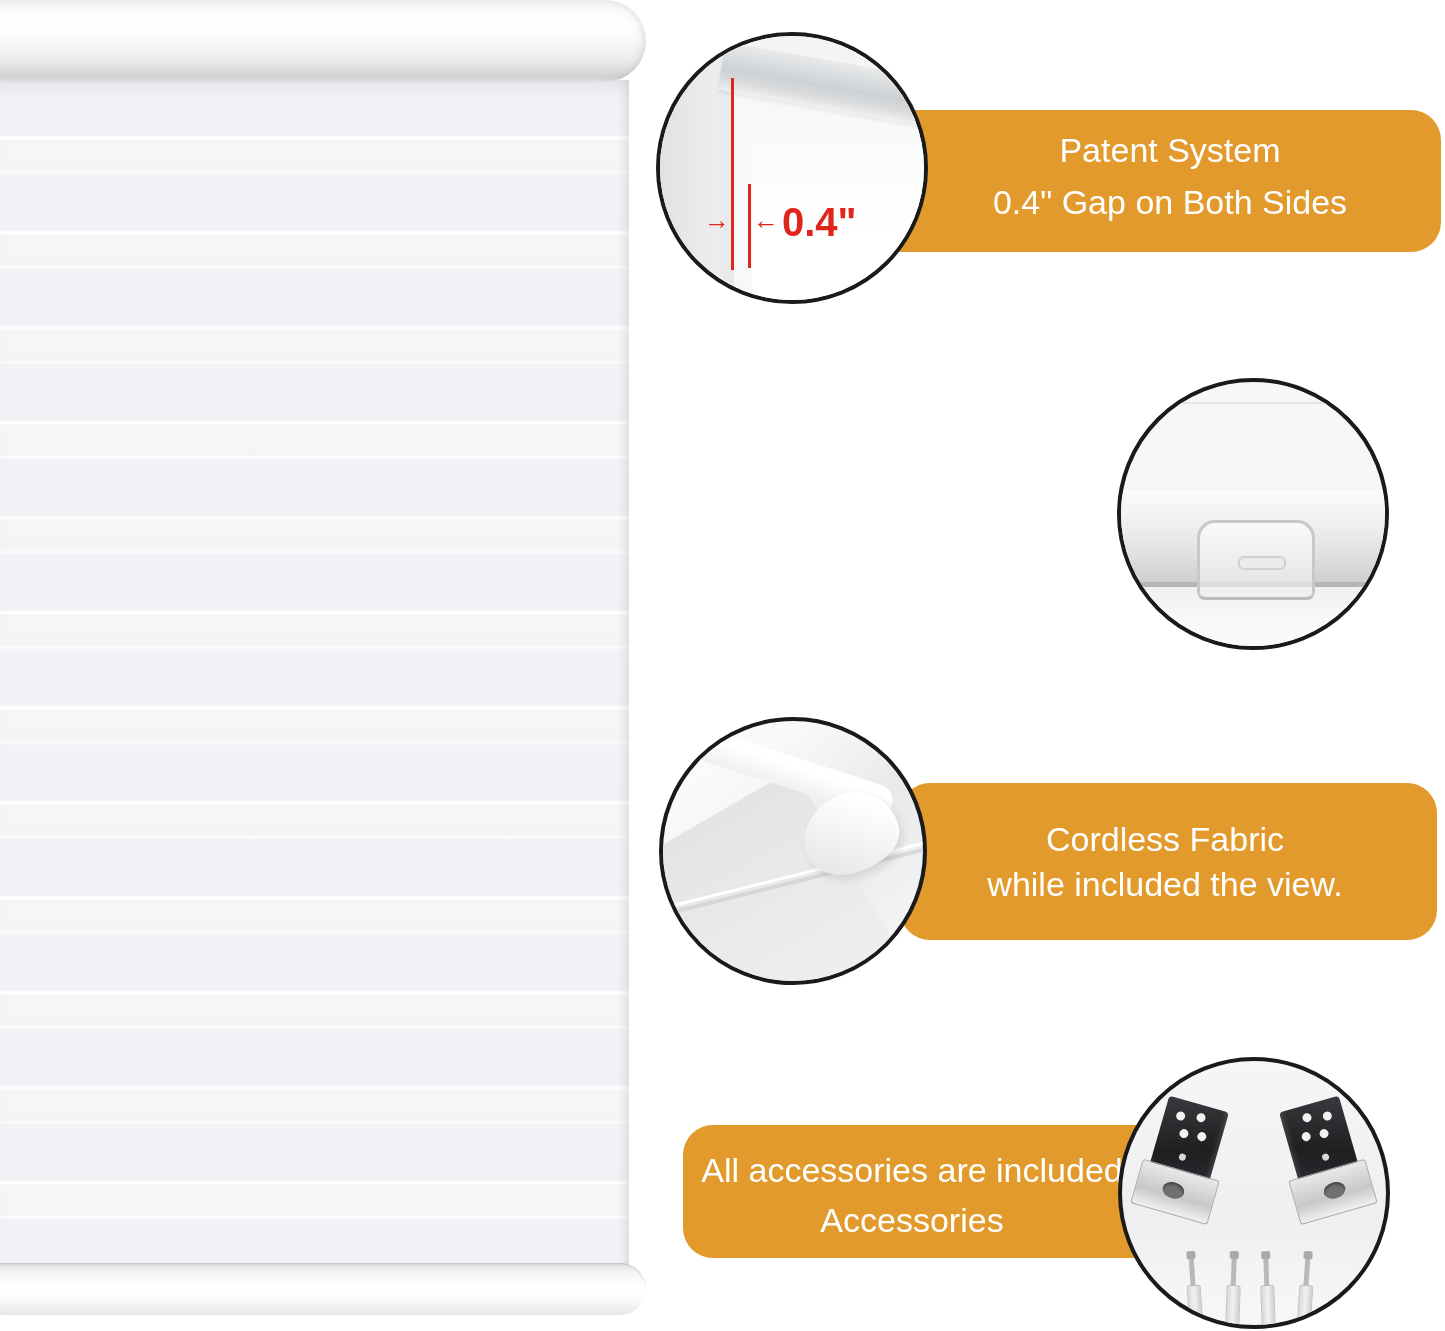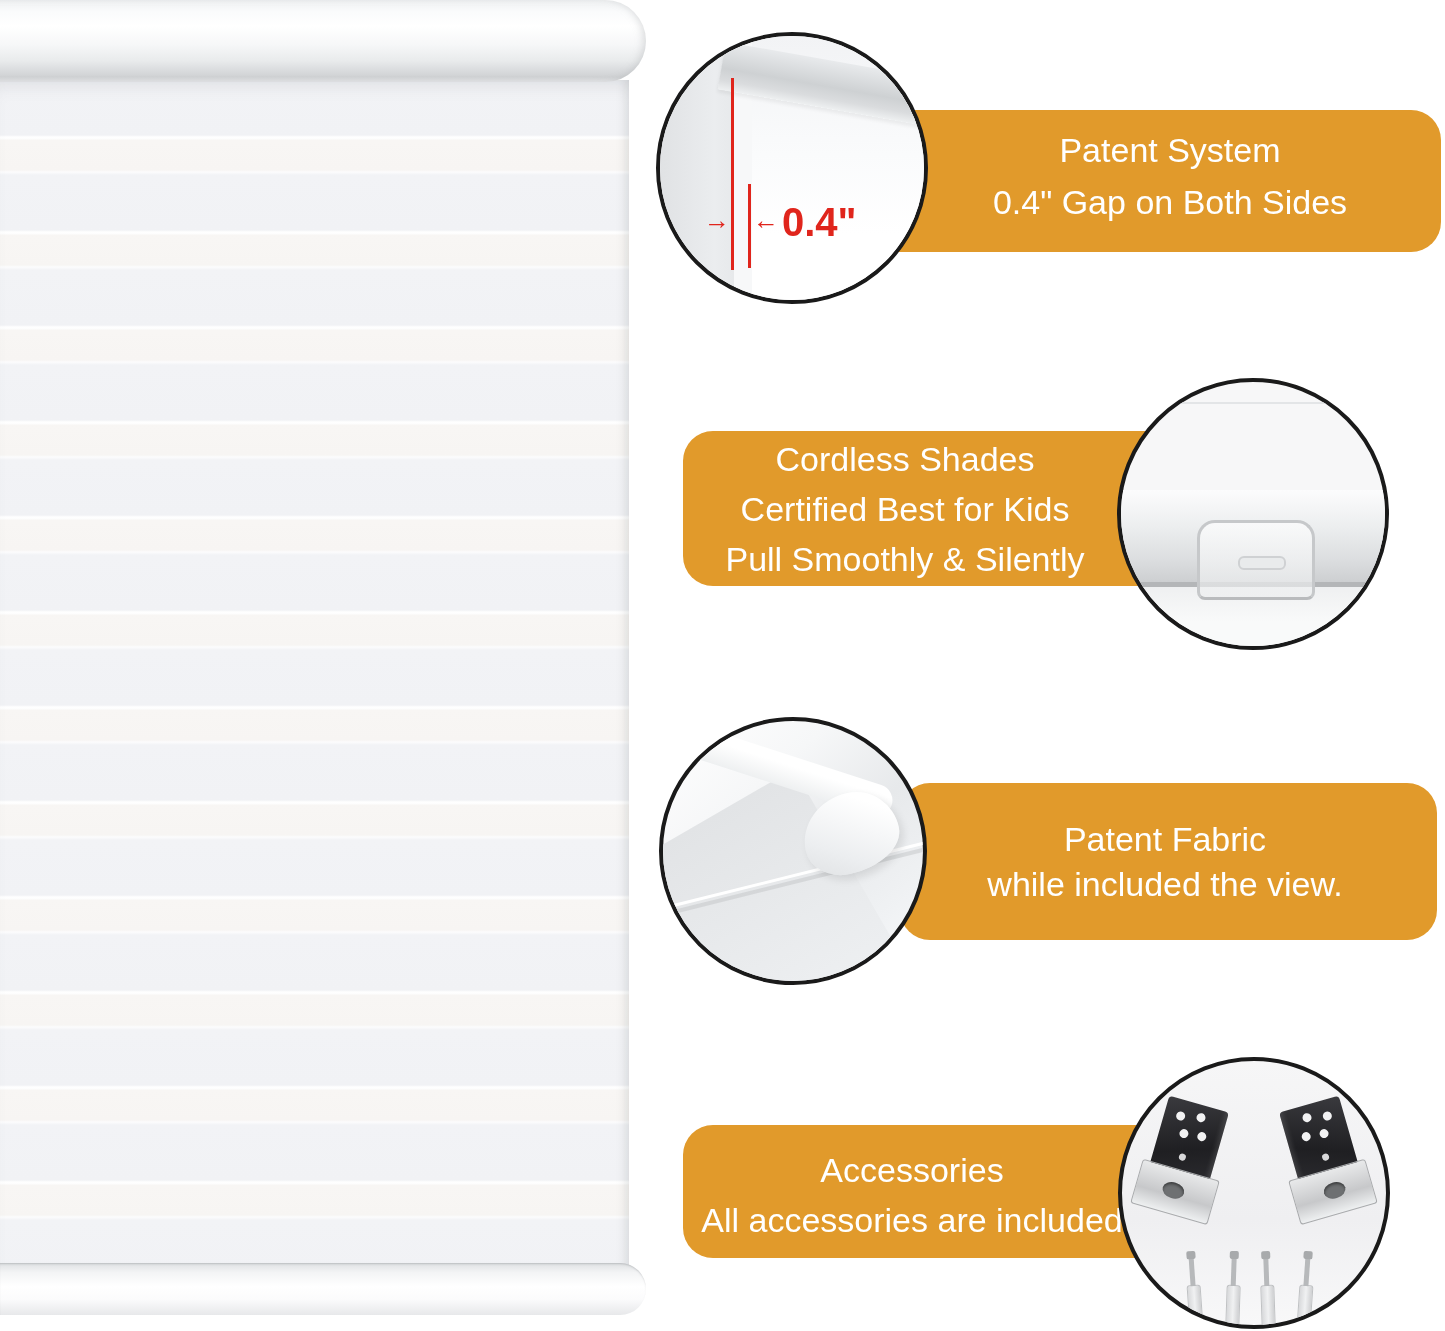--- a/index.html
+++ b/index.html
@@ -128,49 +128,44 @@
     <div class="c1-gap"></div>
     <div class="c1-shade"></div>
     <div class="c1-cassette"></div>
     <div class="red-line c1-line-a"></div>
     <div class="red-line c1-line-b"></div>
     <span class="c1-arrow c1-arrow-right">→</span>
     <span class="c1-arrow c1-arrow-left">←</span>
     <span class="c1-label">0.4"</span>
   </div>
 
-  <div class="banner banner2">
-    <div class="bline">Cordless Shades</div>
-    <div class="bline">Certified Best for Kids</div>
-    <div class="bline">Pull Smoothly &amp; Silently</div>
-  </div>
   <div class="circle circle2">
     <div class="c2-wallline"></div>
     <div class="c2-rail"></div>
     <div class="c2-rail-edge"></div>
     <div class="c2-below"></div>
     <div class="c2-tab"></div>
     <div class="c2-slot"></div>
   </div>
 
   <div class="circle circle3">
     <div class="c3-plane"></div>
     <div class="c3-ridge"></div>
     <div class="c3-crease2"></div>
     <div class="c3-crease"></div>
     <div class="c3-curl"></div>
   </div>
   <div class="banner banner3">
-    <div class="bline">Patent Fabric</div>
+    <div class="bline">Cordless Fabric</div>
     <div class="bline">while included the view.</div>
   </div>
 
   <div class="banner banner4">
+    <div class="bline">All accessories are included</div>
     <div class="bline">Accessories</div>
-    <div class="bline">All accessories are included</div>
   </div>
   <div class="circle circle4">
     <div class="bracket bracket-left">
       <div class="plate">
         <div class="hole h1"></div>
           <div class="hole h2"></div>
           <div class="hole h3"></div>
         <div class="hole h4"></div>
           <div class="hole h5"></div>
       </div>

